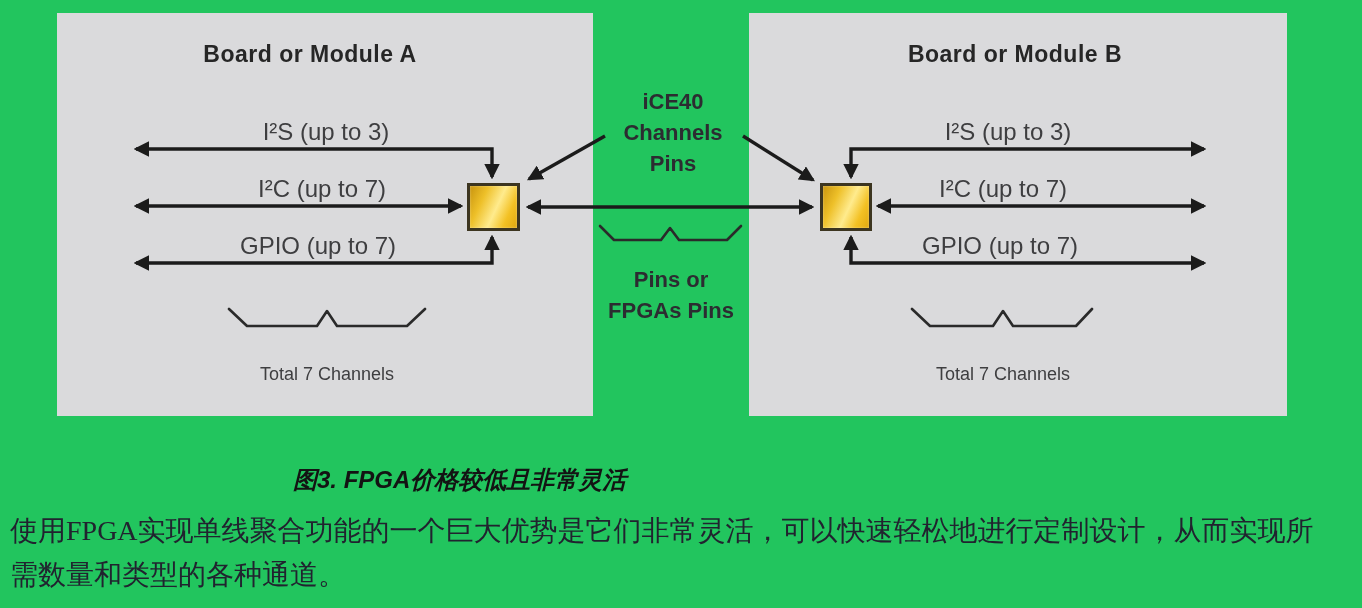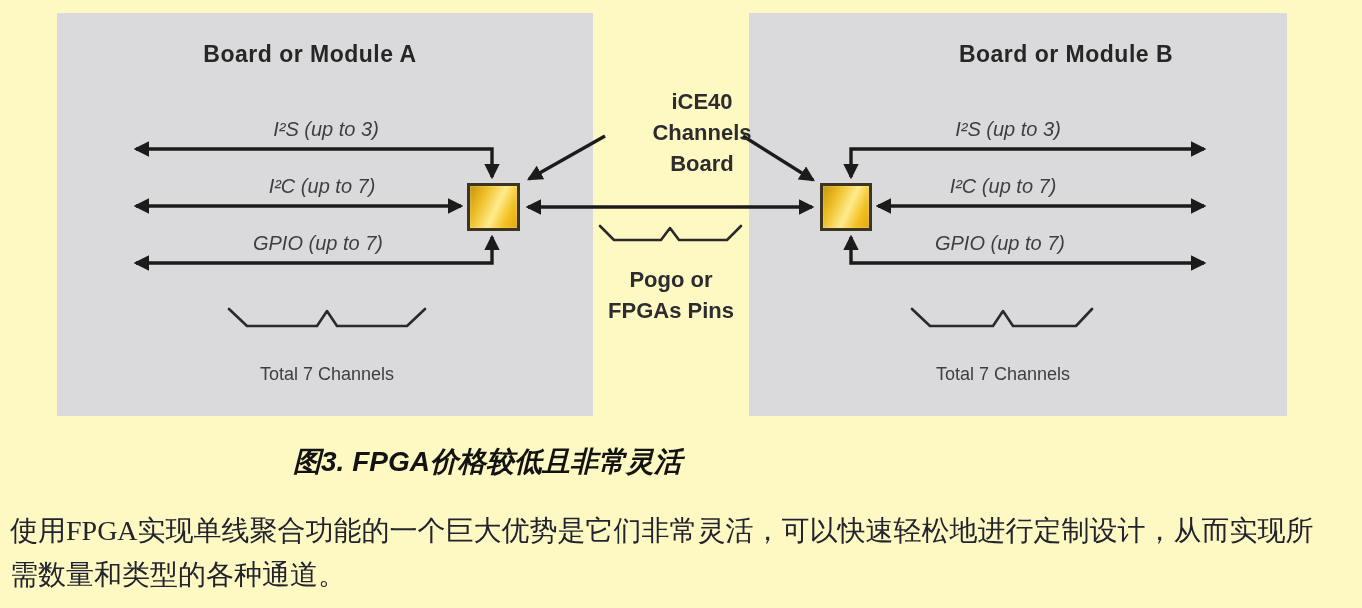--- a/index.html
+++ b/index.html
@@ -1,21 +1,21 @@
 <!DOCTYPE html>
 <html><head>
 <meta charset="utf-8">
 <style>
   * { margin: 0; padding: 0; box-sizing: border-box; }
   html, body { background: #ffffff; }
   .page {
     position: relative;
     width: 1362px;
     height: 608px;
-    background: #fef9c3;
+    background: #22c55e;
     overflow: hidden;
     font-family: "Liberation Sans", sans-serif;
   }
   .board {
     position: absolute;
     top: 13px;
     height: 403px;
     background: #dadadc;
   }
   .board.a { left: 57px;  width: 536px; }
@@ -31,27 +31,27 @@
     height: 48px;
     border: 3px solid #3c3520;
     background: linear-gradient(115deg, #c8940e 0%, #eec029 28%, #ffeb8d 55%, #f3c124 78%, #e0a80f 100%);
     box-shadow: inset 0 0 2px rgba(255,255,255,.5);
   }
   .chip.a { left: 467px; width: 53px; }
   .chip.b { left: 820px; width: 52px; }
   .txt { position: absolute; white-space: nowrap; }
   .cx { transform: translateX(-50%); text-align: center; }
   .board-title { font-size: 23px; font-weight: bold; color: #262626; letter-spacing: .5px; }
-  .chan-label { font-size: 20px; color: #3e3e40; font-style: italic; }
+  .chan-label { font-size: 24px; color: #3e3e40; }
   .total-label { font-size: 18px; color: #3e3e40; }
   .center-bold { font-size: 22px; font-weight: bold; color: #2c2c31; line-height: 31px; }
   .caption {
     position: absolute;
-    left: 293px; top: 443px;
-    font-size: 28px; font-weight: bold; font-style: italic;
+    left: 293px; top: 464px;
+    font-size: 24px; font-weight: bold; font-style: italic;
     color: #131313; white-space: nowrap;
     font-family: "Liberation Sans", sans-serif;
   }
   .body-line {
     position: absolute;
     left: 10px;
     font-size: 28px;
     color: #21232f;
     white-space: nowrap;
     font-family: "Liberation Serif", serif;
@@ -93,33 +93,33 @@
 
   <div class="chip a"></div>
   <div class="chip b"></div>
 
   <div class="txt cx board-title" style="left:310px; top:41px;">Board or Module A</div>
   <div class="txt cx chan-label" style="left:326px; top:118px;">I²S (up to 3)</div>
   <div class="txt cx chan-label" style="left:322px; top:175px;">I²C (up to 7)</div>
   <div class="txt cx chan-label" style="left:318px; top:232px;">GPIO (up to 7)</div>
   <div class="txt cx total-label" style="left:327px; top:364px;">Total 7 Channels</div>
 
-  <div class="txt cx board-title" style="left:1066px; top:41px;">Board or Module B</div>
+  <div class="txt cx board-title" style="left:1015px; top:41px;">Board or Module B</div>
   <div class="txt cx chan-label" style="left:1008px; top:118px;">I²S (up to 3)</div>
   <div class="txt cx chan-label" style="left:1003px; top:175px;">I²C (up to 7)</div>
   <div class="txt cx chan-label" style="left:1000px; top:232px;">GPIO (up to 7)</div>
   <div class="txt cx total-label" style="left:1003px; top:364px;">Total 7 Channels</div>
 
-  <div class="txt cx center-bold" style="left:673px; top:86px;margin-left:29px;">
+  <div class="txt cx center-bold" style="left:673px; top:86px;">
     <div>iCE40</div>
     <div>Channels</div>
-    <div>Board</div>
+    <div>Pins</div>
   </div>
   <div class="txt cx center-bold" style="left:671px; top:264px;">
-    <div>Pogo or</div>
+    <div>Pins or</div>
     <div>FPGAs Pins</div>
   </div>
 
   <div class="caption">图3. FPGA价格较低且非常灵活</div>
 
   <div class="body-line l1">使用FPGA实现单线聚合功能的一个巨大优势是它们非常灵活，可以快速轻松地进行定制设计，从而实现所</div>
   <div class="body-line l2">需数量和类型的各种通道。</div>
 
 </div>
 

